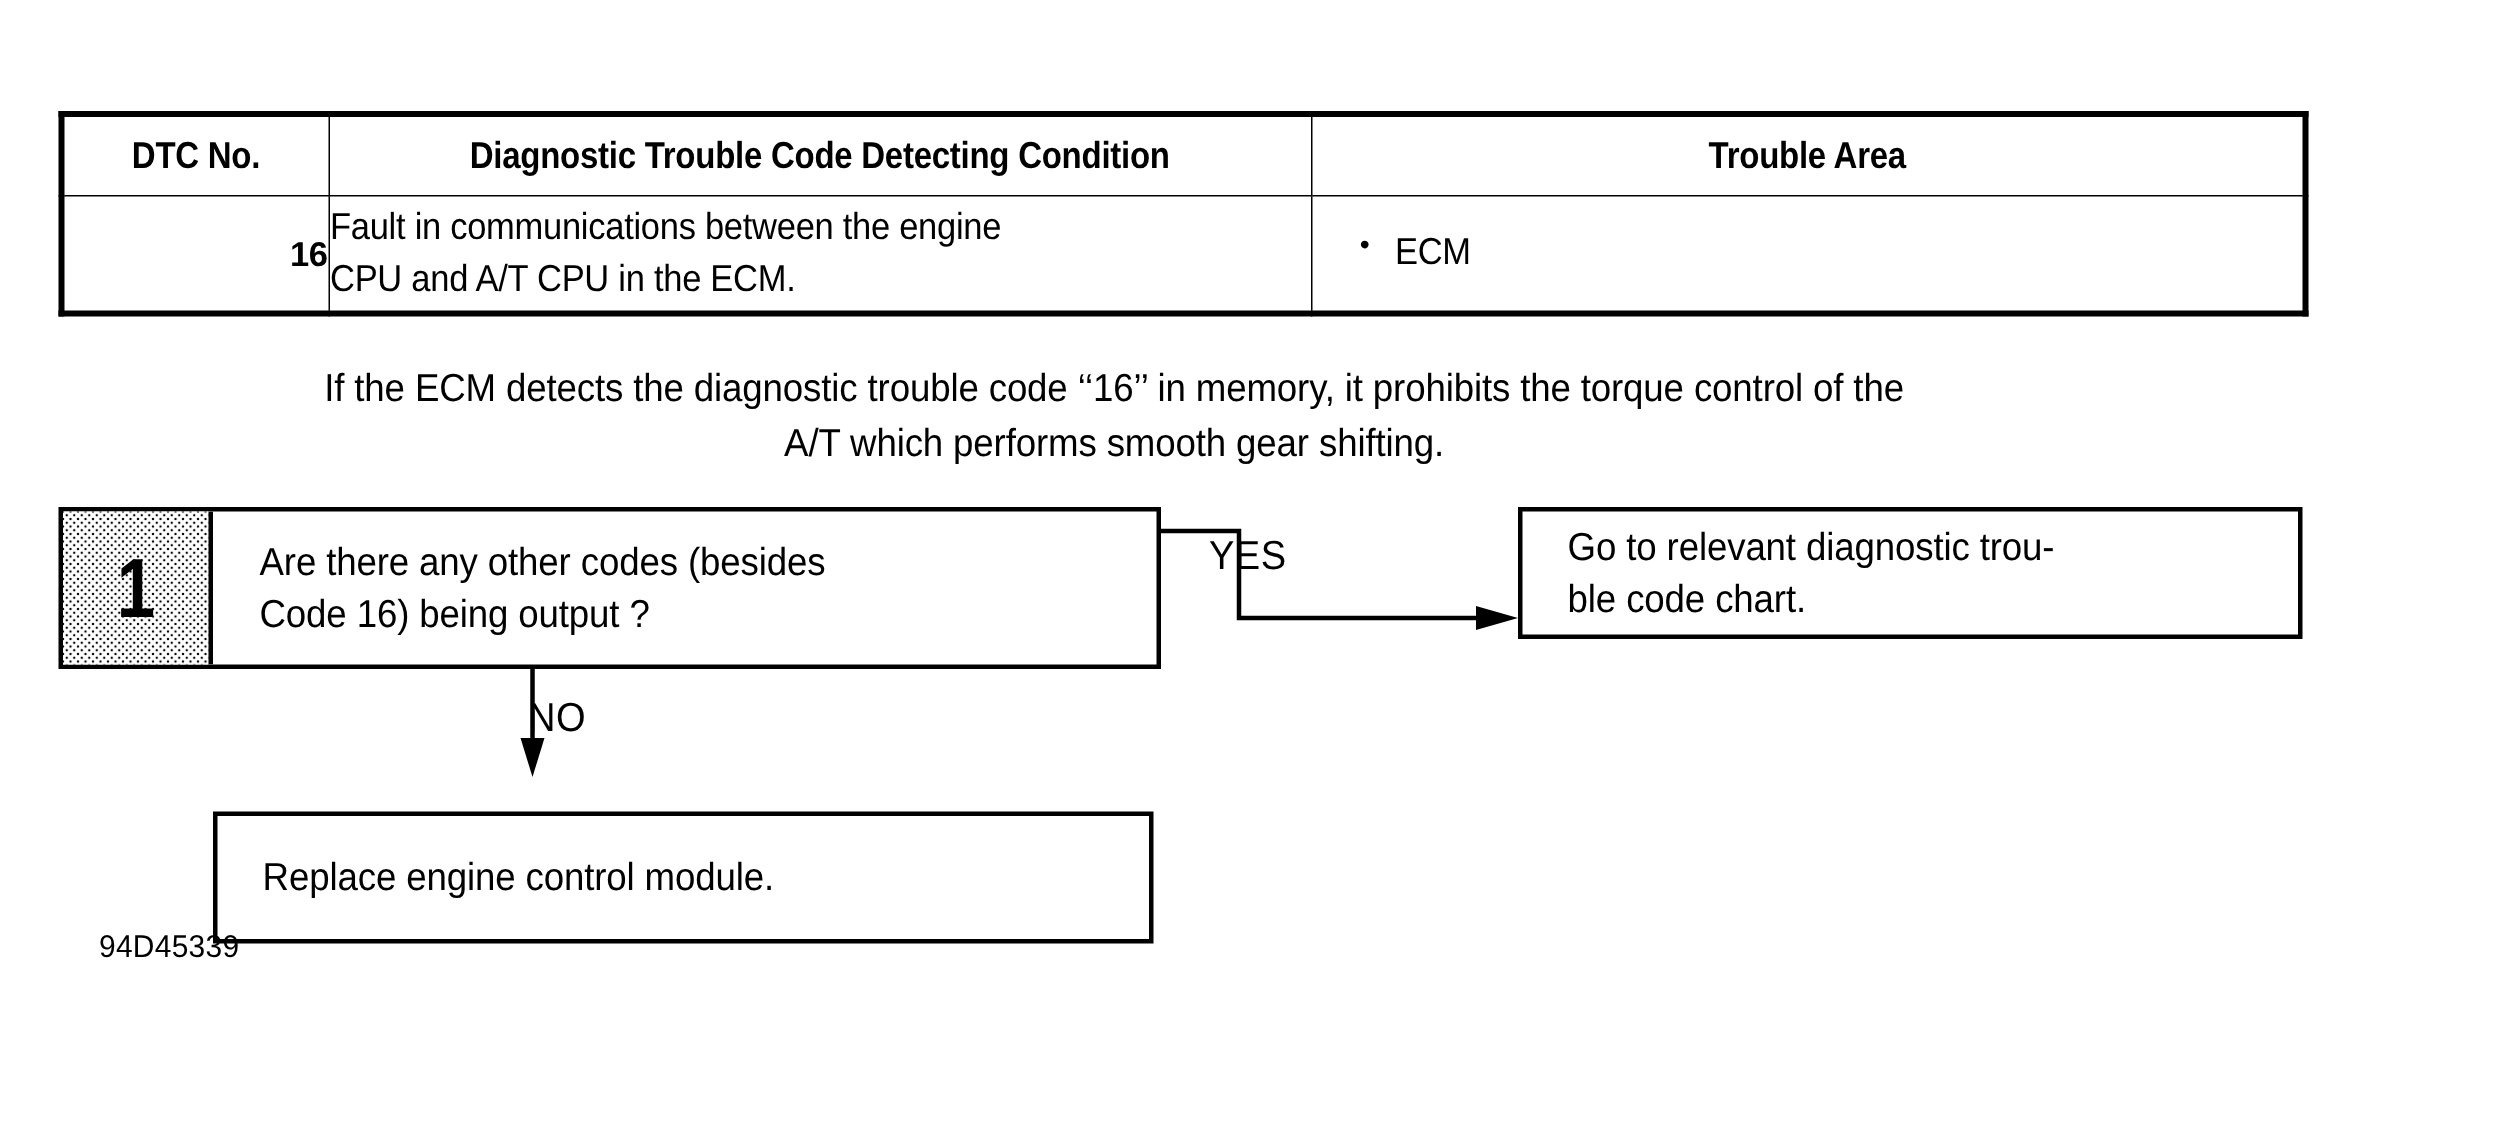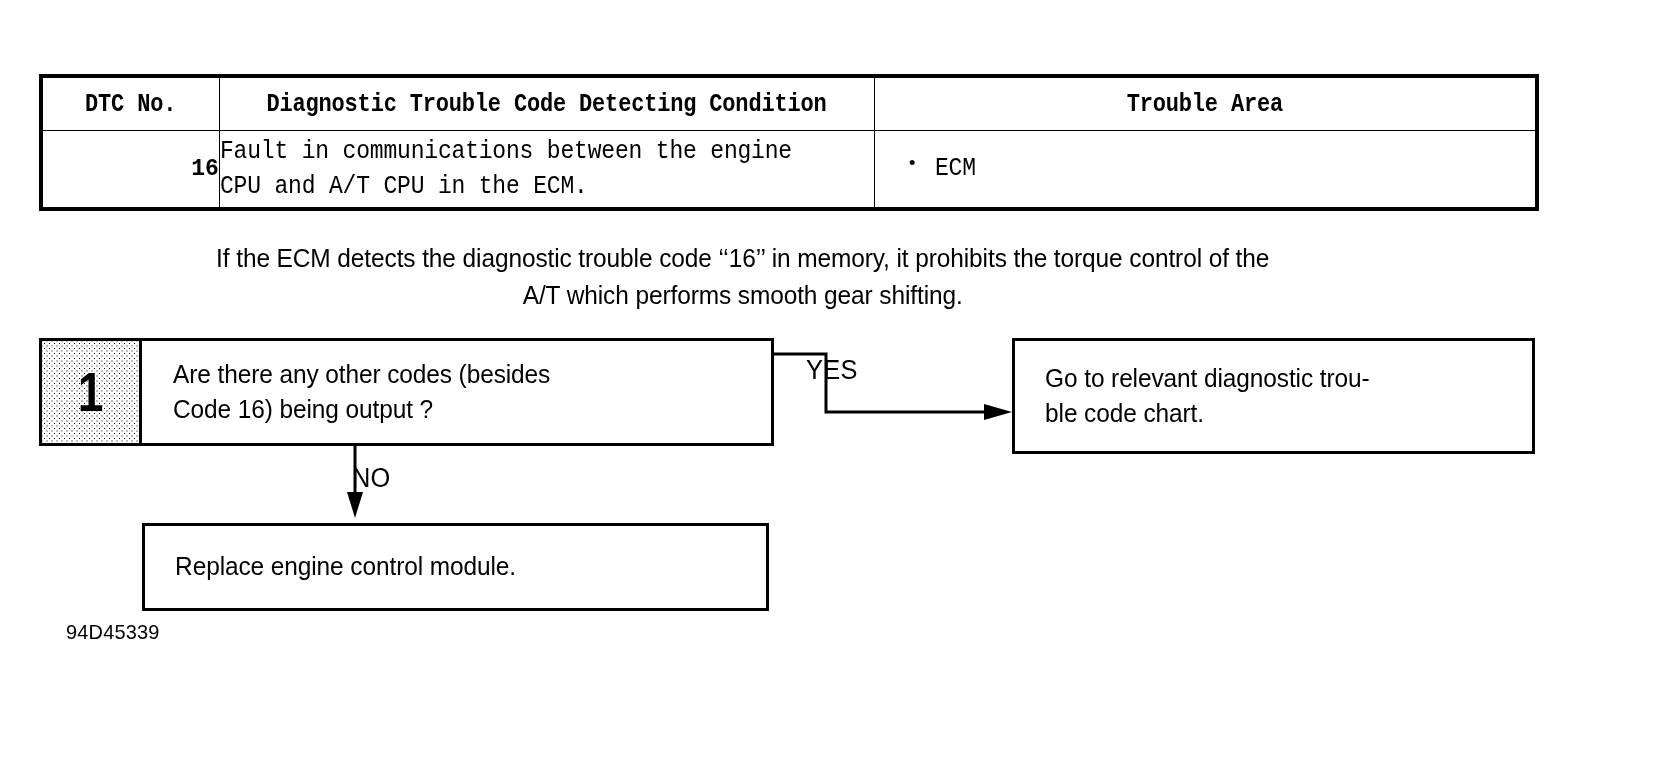--- a/index.html
+++ b/index.html
@@ -18,21 +18,20 @@
   }
 
   
   .dtc-table {
     position: absolute;
     left: 39px;
     top: 74px;
     width: 1496px;
     border-collapse: collapse;
     table-layout: fixed;
-    font-family: Liberation Mono, monospace;
   }
   .dtc-table td, .dtc-table th {
     border: 1.5px solid #000;
     padding: 0;
     vertical-align: middle;
     background: #fff;
   }
   .dtc-table {
     border: 4px solid #000;
   }
@@ -135,28 +134,28 @@
     position: relative;
     transform: scaleX(0.82);
   }
   #step1-box .ftext { padding-left: 33px; }
 
   
   #yes-box {
     left: 1012px;
     top: 338px;
     width: 523px;
-    height: 116px;
+    height: 88px;
   }
   #yes-box .ftext { padding-left: 32px; }
 
   
   #no-box {
     left: 142px;
-    top: 523px;
+    top: 541px;
     width: 627px;
     height: 88px;
   }
   #no-box .ftext { padding-left: 32px; }
 
   
   .edge-label {
     position: absolute;
     font-size: 27px;
     letter-spacing: 0.3px;

